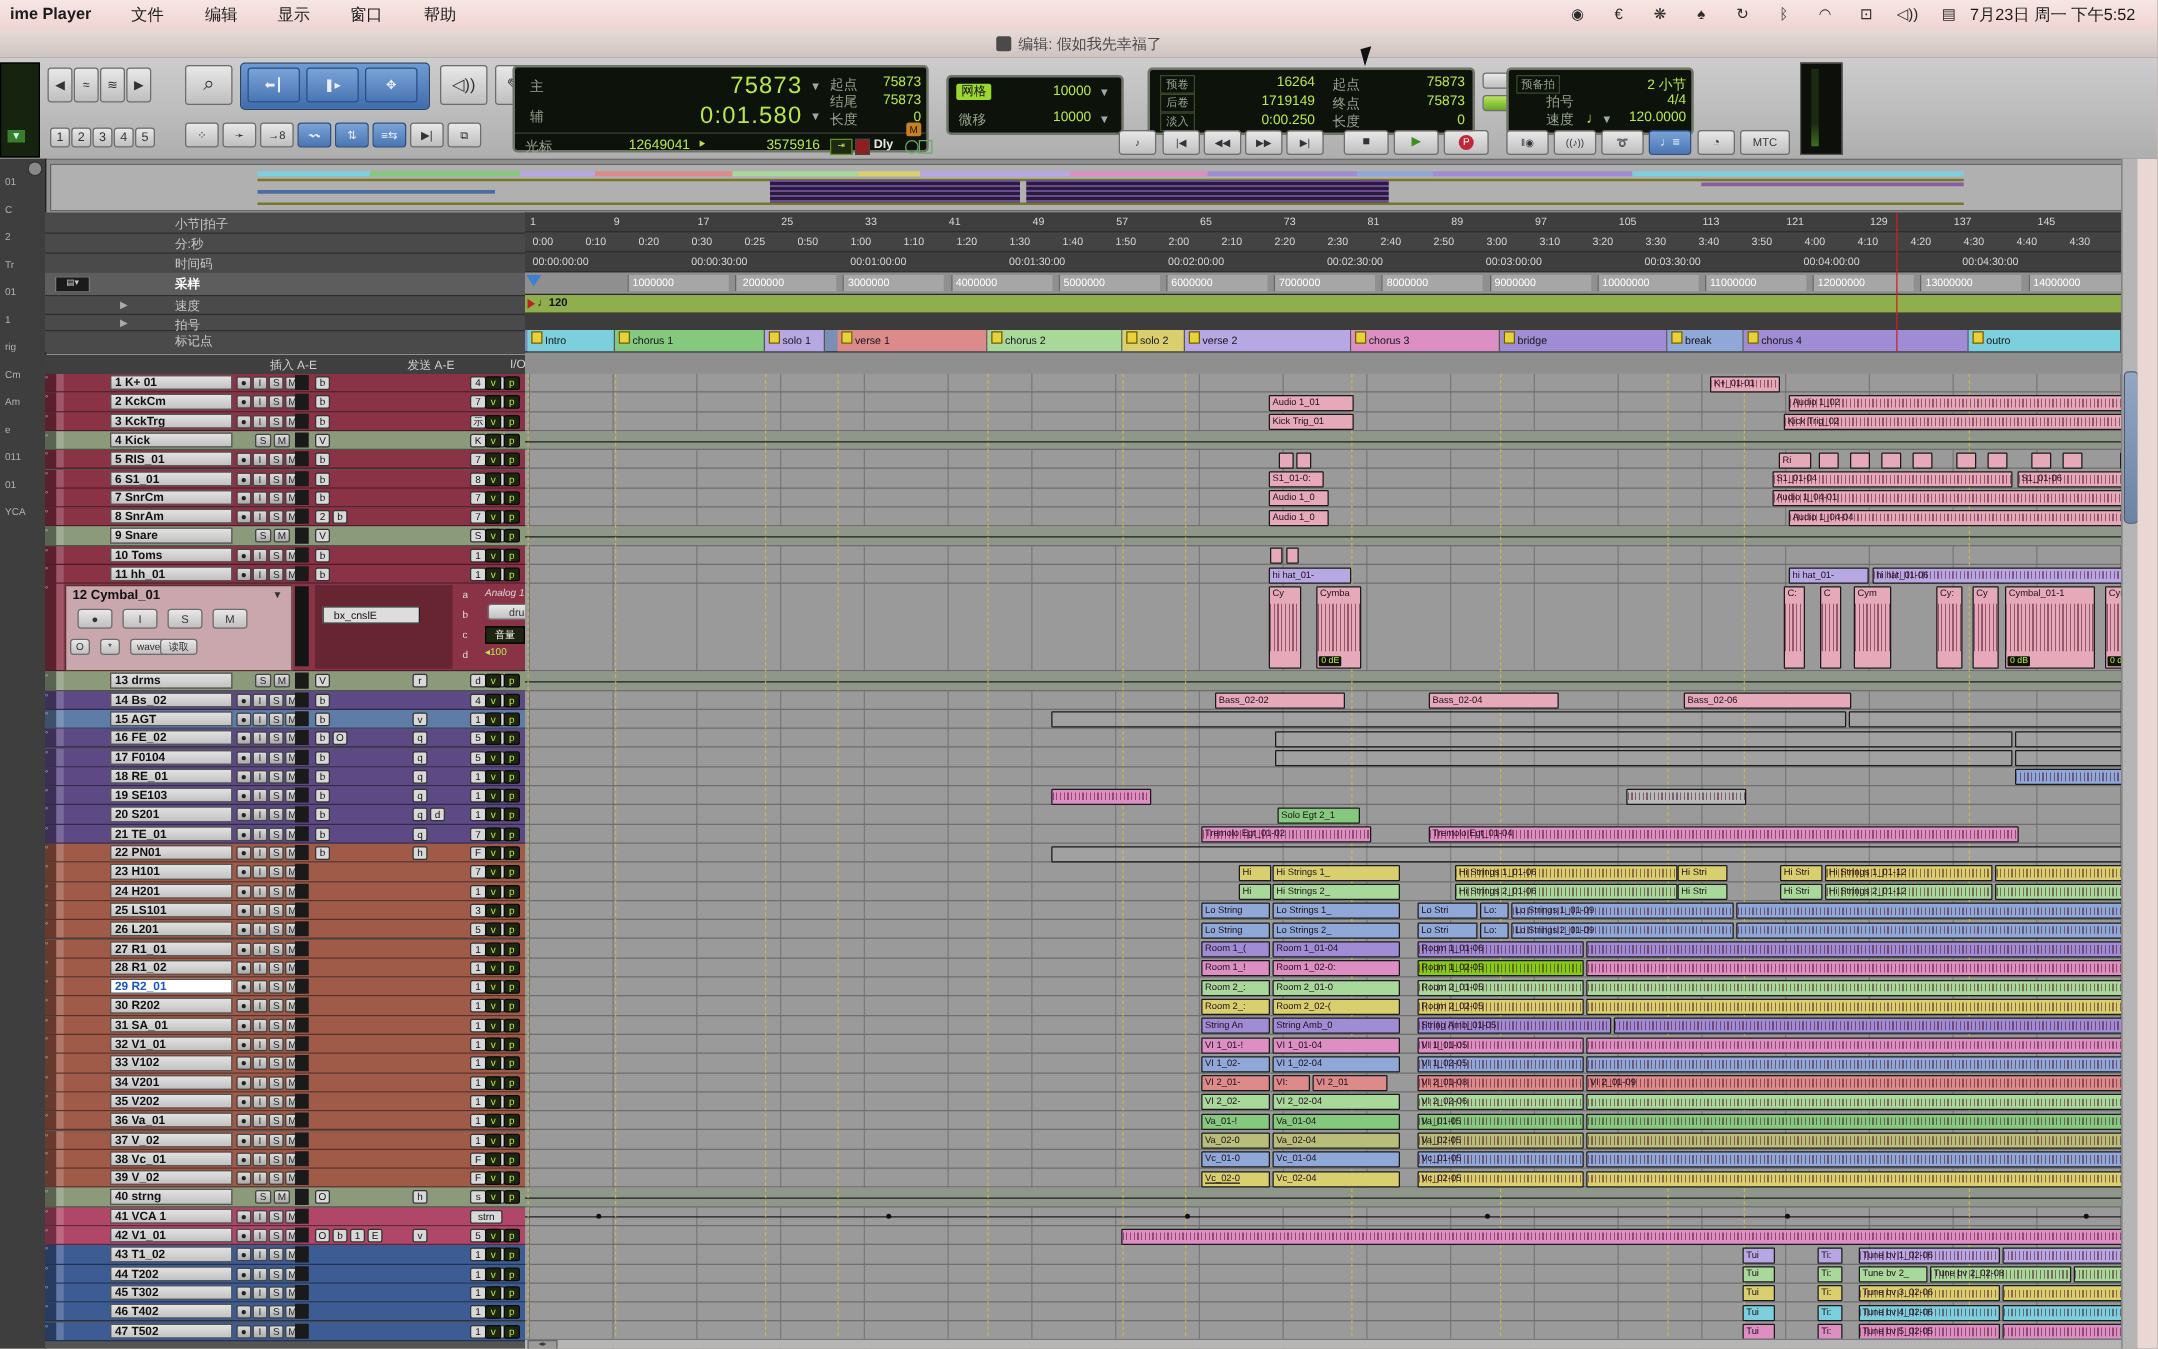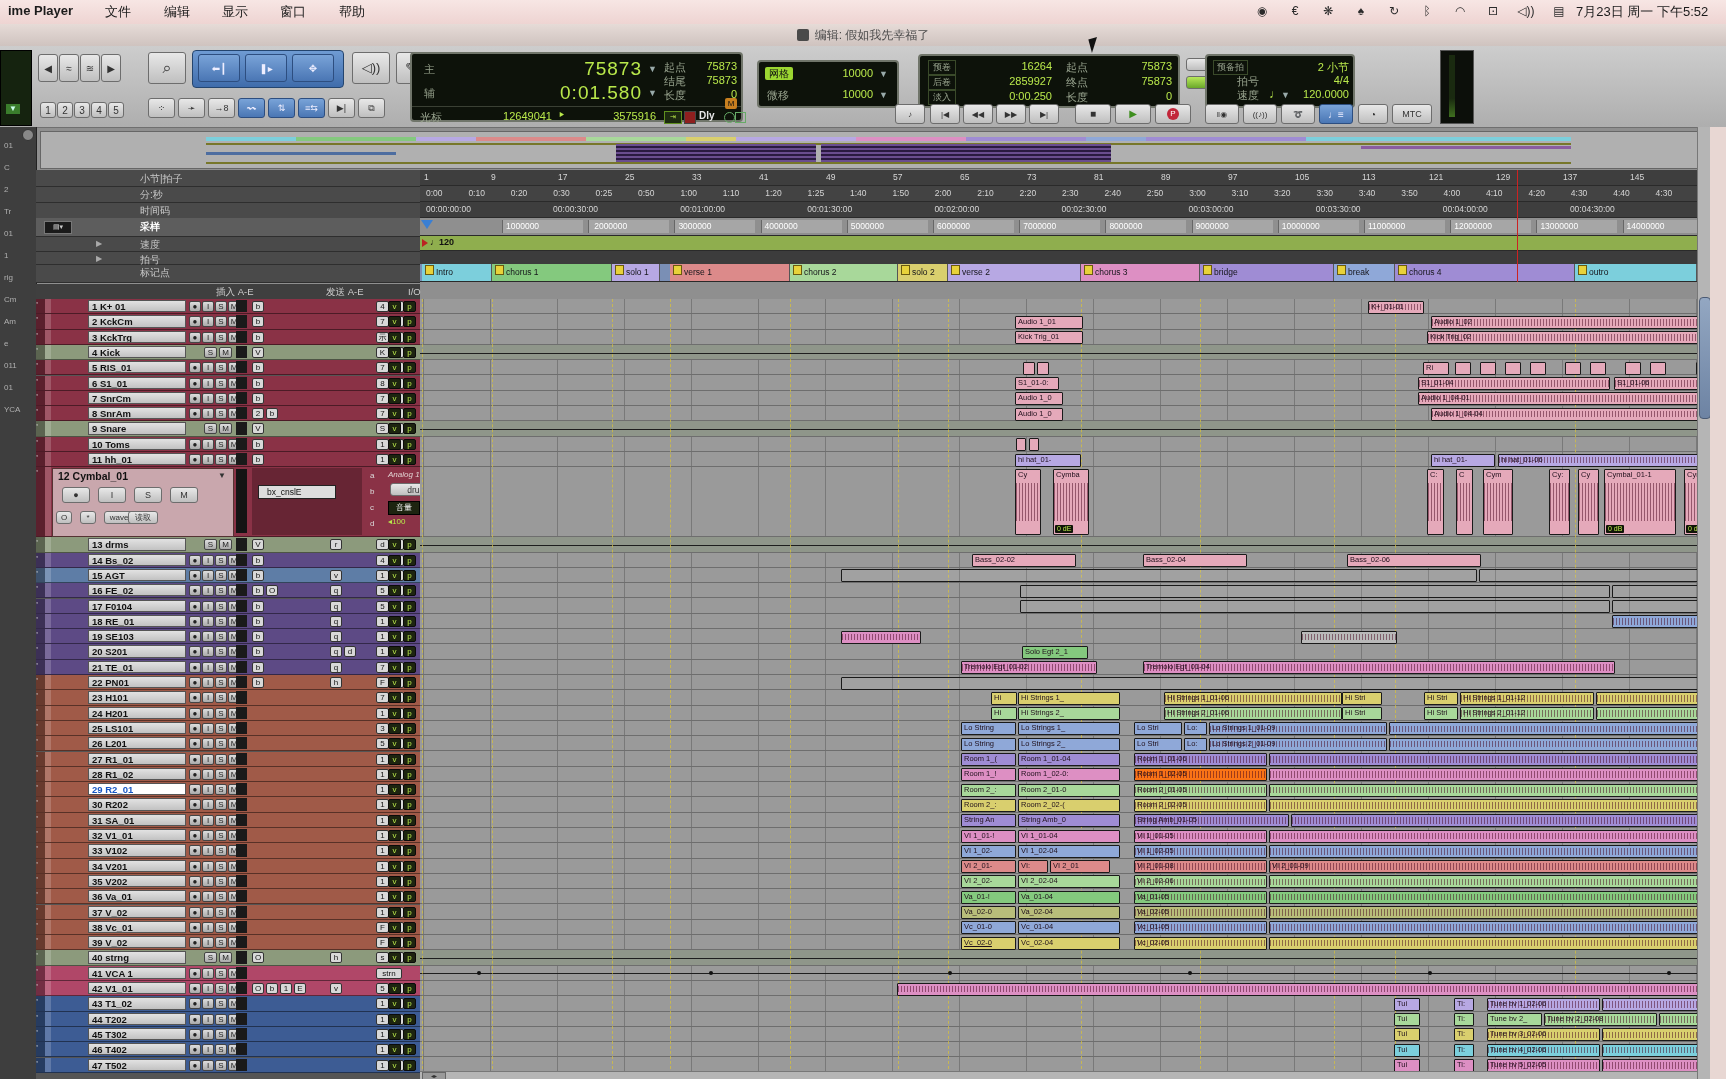--- a/index.html
+++ b/index.html
@@ -156,21 +156,21 @@
         <div class="cv" style="position: absolute; left: 40px; top: 5px; width: 74px;">10000</div>
         <div class="caret" style="position: absolute; left: 120px; top: 7px;">▼</div>
         <div class="cl" style="position: absolute; left: 8px; top: 26px;">微移</div>
         <div class="cv" style="position: absolute; left: 40px; top: 26px; width: 74px;">10000</div>
         <div class="caret" style="position: absolute; left: 120px; top: 28px;">▼</div>
       </div>
       <div class="panel" style="position: absolute; left: 918px; top: 8px; width: 262px; height: 54px;">
         <div class="cl" style="position: absolute; left: 8px; top: 4px; border: 1px solid rgb(58, 74, 42); padding: 0px 4px; font-size: 9px;">预卷</div>
         <div class="cv" style="position: absolute; left: 56px; top: 4px; width: 76px;">16264</div>
         <div class="cl" style="position: absolute; left: 8px; top: 19px; border: 1px solid rgb(58, 74, 42); padding: 0px 4px; font-size: 9px;">后卷</div>
-        <div class="cv" style="position: absolute; left: 56px; top: 19px; width: 76px;">2859927</div>
+        <div class="cv" style="position: absolute; left: 56px; top: 19px; width: 76px;">1719149</div>
         <div class="cl" style="position: absolute; left: 8px; top: 34px; border: 1px solid rgb(58, 74, 42); padding: 0px 4px; font-size: 9px;">淡入</div>
         <div class="cv" style="position: absolute; left: 56px; top: 34px; width: 76px;">0:00.250</div>
         <div class="cl" style="position: absolute; left: 146px; top: 4px;">起点</div>
         <div class="cv" style="position: absolute; left: 176px; top: 4px; width: 76px;">75873</div>
         <div class="cl" style="position: absolute; left: 146px; top: 19px;">终点</div>
         <div class="cv" style="position: absolute; left: 176px; top: 19px; width: 76px;">75873</div>
         <div class="cl" style="position: absolute; left: 146px; top: 34px;">长度</div>
         <div class="cv" style="position: absolute; left: 176px; top: 34px; width: 76px;">0</div>
       </div>
       <div class="btn" style="position: absolute; left: 1186px; top: 12px; width: 22px; height: 13px;"></div>
@@ -292,21 +292,21 @@
       <div class="rrow" style="position: absolute; left: 0px; top: 16px; height: 16px; background: rgb(67, 67, 67);">
         <div class="rtick" style="position: absolute; left: 6px;">0:00</div>
         <div class="rtick" style="position: absolute; left: 48.4px;">0:10</div>
         <div class="rtick" style="position: absolute; left: 90.8px;">0:20</div>
         <div class="rtick" style="position: absolute; left: 133.2px;">0:30</div>
         <div class="rtick" style="position: absolute; left: 175.6px;">0:25</div>
         <div class="rtick" style="position: absolute; left: 218px;">0:50</div>
         <div class="rtick" style="position: absolute; left: 260.4px;">1:00</div>
         <div class="rtick" style="position: absolute; left: 302.8px;">1:10</div>
         <div class="rtick" style="position: absolute; left: 345.2px;">1:20</div>
-        <div class="rtick" style="position: absolute; left: 387.6px;">1:25</div>
+        <div class="rtick" style="position: absolute; left: 387.6px;">1:30</div>
         <div class="rtick" style="position: absolute; left: 430px;">1:40</div>
         <div class="rtick" style="position: absolute; left: 472.4px;">1:50</div>
         <div class="rtick" style="position: absolute; left: 514.8px;">2:00</div>
         <div class="rtick" style="position: absolute; left: 557.2px;">2:10</div>
         <div class="rtick" style="position: absolute; left: 599.6px;">2:20</div>
         <div class="rtick" style="position: absolute; left: 642px;">2:30</div>
         <div class="rtick" style="position: absolute; left: 684.4px;">2:40</div>
         <div class="rtick" style="position: absolute; left: 726.8px;">2:50</div>
         <div class="rtick" style="position: absolute; left: 769.2px;">3:00</div>
         <div class="rtick" style="position: absolute; left: 811.6px;">3:10</div>
@@ -1289,21 +1289,21 @@
         <div class="wv"></div>
       </div>
       <div class="clip" style="position: absolute; left: 541px; top: 454px; width: 55px; height: 13px; background: rgb(159, 140, 212);"><span style="position: relative; z-index: 2;">Room 1_(</span></div>
       <div class="clip" style="position: absolute; left: 598px; top: 454px; width: 102px; height: 13px; background: rgb(159, 140, 212);"><span style="position: relative; z-index: 2;">Room 1_01-04</span></div>
       <div class="clip" style="position: absolute; left: 714px; top: 454px; width: 133px; height: 13px; background: rgb(159, 140, 212);"><span style="position: relative; z-index: 2;">Room 1_01-06</span><div class="wv"></div></div>
       <div class="clip" style="position: absolute; left: 849px; top: 454px; width: 848px; height: 13px; background: rgb(159, 140, 212);">
         <div class="wv"></div>
       </div>
       <div class="clip" style="position: absolute; left: 541px; top: 469.3px; width: 55px; height: 13px; background: rgb(221, 143, 195);"><span style="position: relative; z-index: 2;">Room 1_!</span></div>
       <div class="clip" style="position: absolute; left: 598px; top: 469.3px; width: 102px; height: 13px; background: rgb(221, 143, 195);"><span style="position: relative; z-index: 2;">Room 1_02-0:</span></div>
-      <div class="clip" style="position: absolute; left: 714px; top: 469.3px; width: 133px; height: 13px; background: #f97316;"><span style="position: relative; z-index: 2;">Room 1_02-05</span><div class="wv"></div></div>
+      <div class="clip" style="position: absolute; left: 714px; top: 469.3px; width: 133px; height: 13px; background: #84cc16;"><span style="position: relative; z-index: 2;">Room 1_02-05</span><div class="wv"></div></div>
       <div class="clip" style="position: absolute; left: 849px; top: 469.3px; width: 848px; height: 13px; background: rgb(221, 143, 195);">
         <div class="wv"></div>
       </div>
       <div class="clip" style="position: absolute; left: 541px; top: 484.6px; width: 55px; height: 13px; background: rgb(168, 216, 154);"><span style="position: relative; z-index: 2;">Room 2_:</span></div>
       <div class="clip" style="position: absolute; left: 598px; top: 484.6px; width: 102px; height: 13px; background: rgb(168, 216, 154);"><span style="position: relative; z-index: 2;">Room 2_01-0</span></div>
       <div class="clip" style="position: absolute; left: 714px; top: 484.6px; width: 133px; height: 13px; background: rgb(168, 216, 154);"><span style="position: relative; z-index: 2;">Room 2_01-05</span><div class="wv"></div></div>
       <div class="clip" style="position: absolute; left: 849px; top: 484.6px; width: 848px; height: 13px; background: rgb(168, 216, 154);">
         <div class="wv"></div>
       </div>
       <div class="clip" style="position: absolute; left: 541px; top: 499.9px; width: 55px; height: 13px; background: rgb(217, 207, 110);"><span style="position: relative; z-index: 2;">Room 2_:</span></div>

